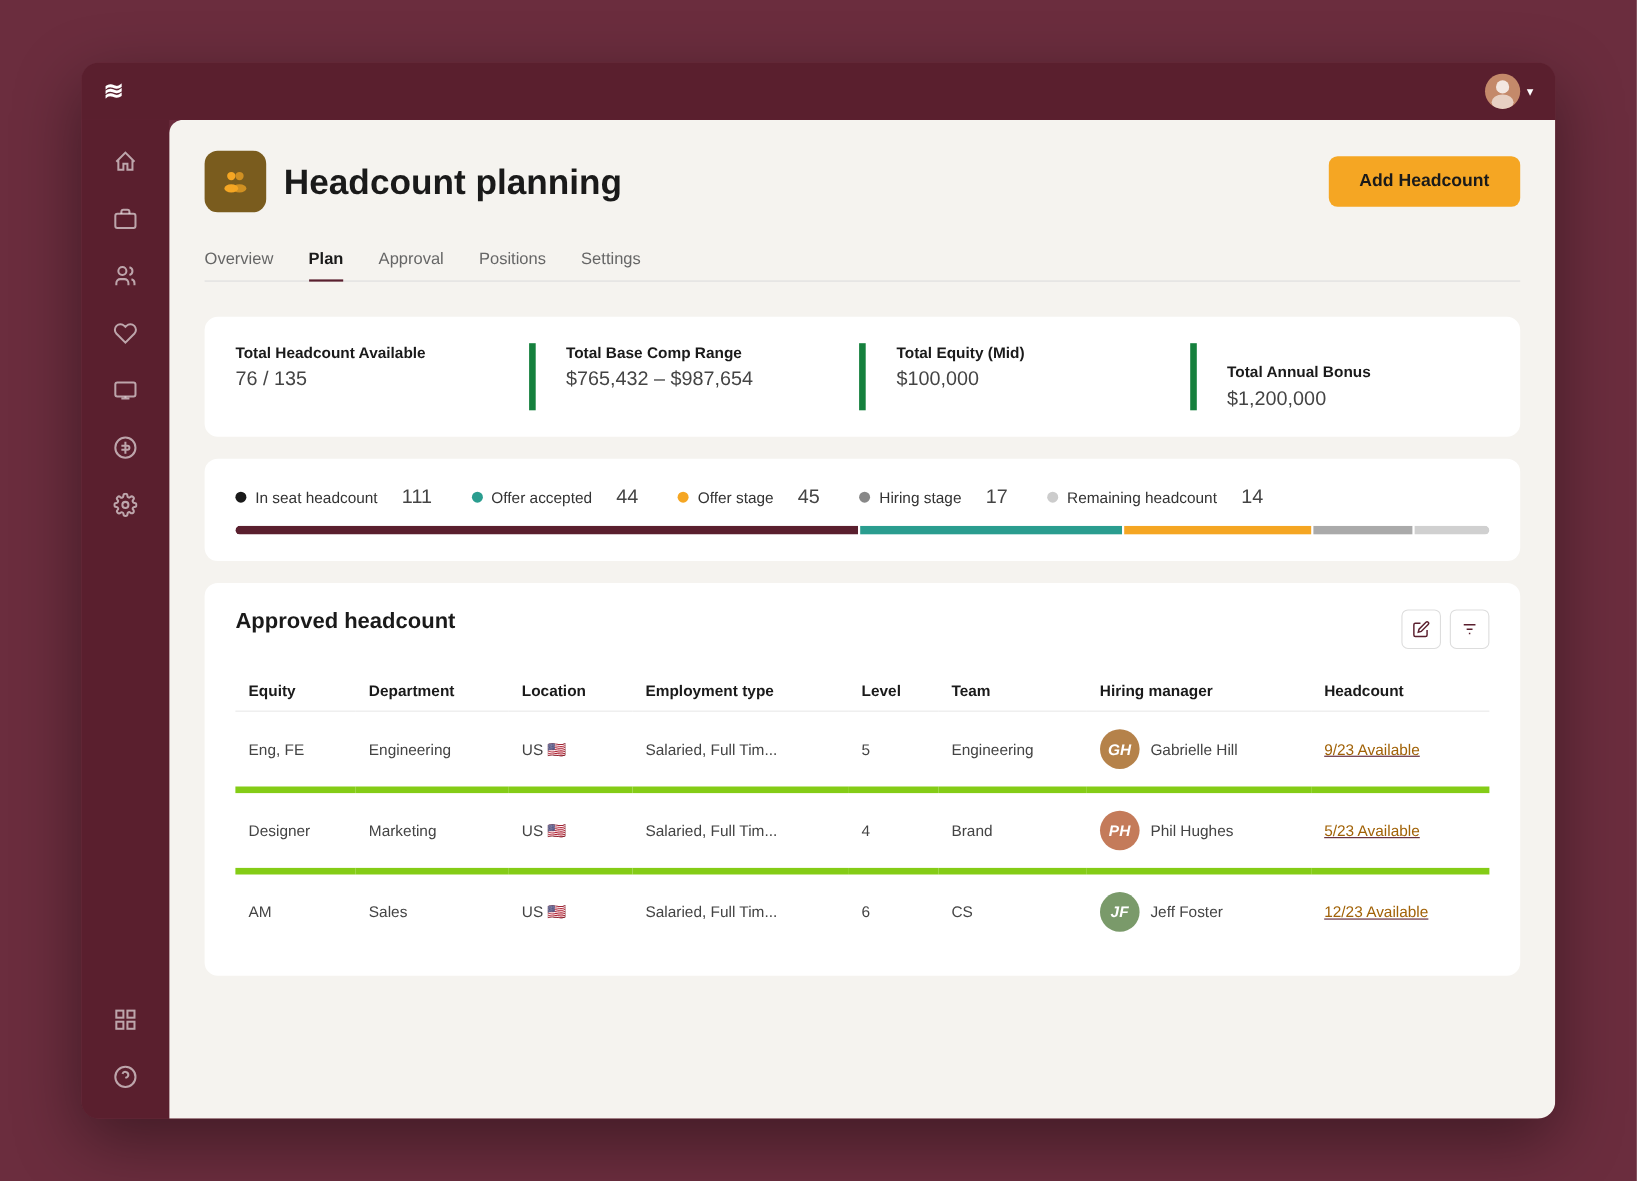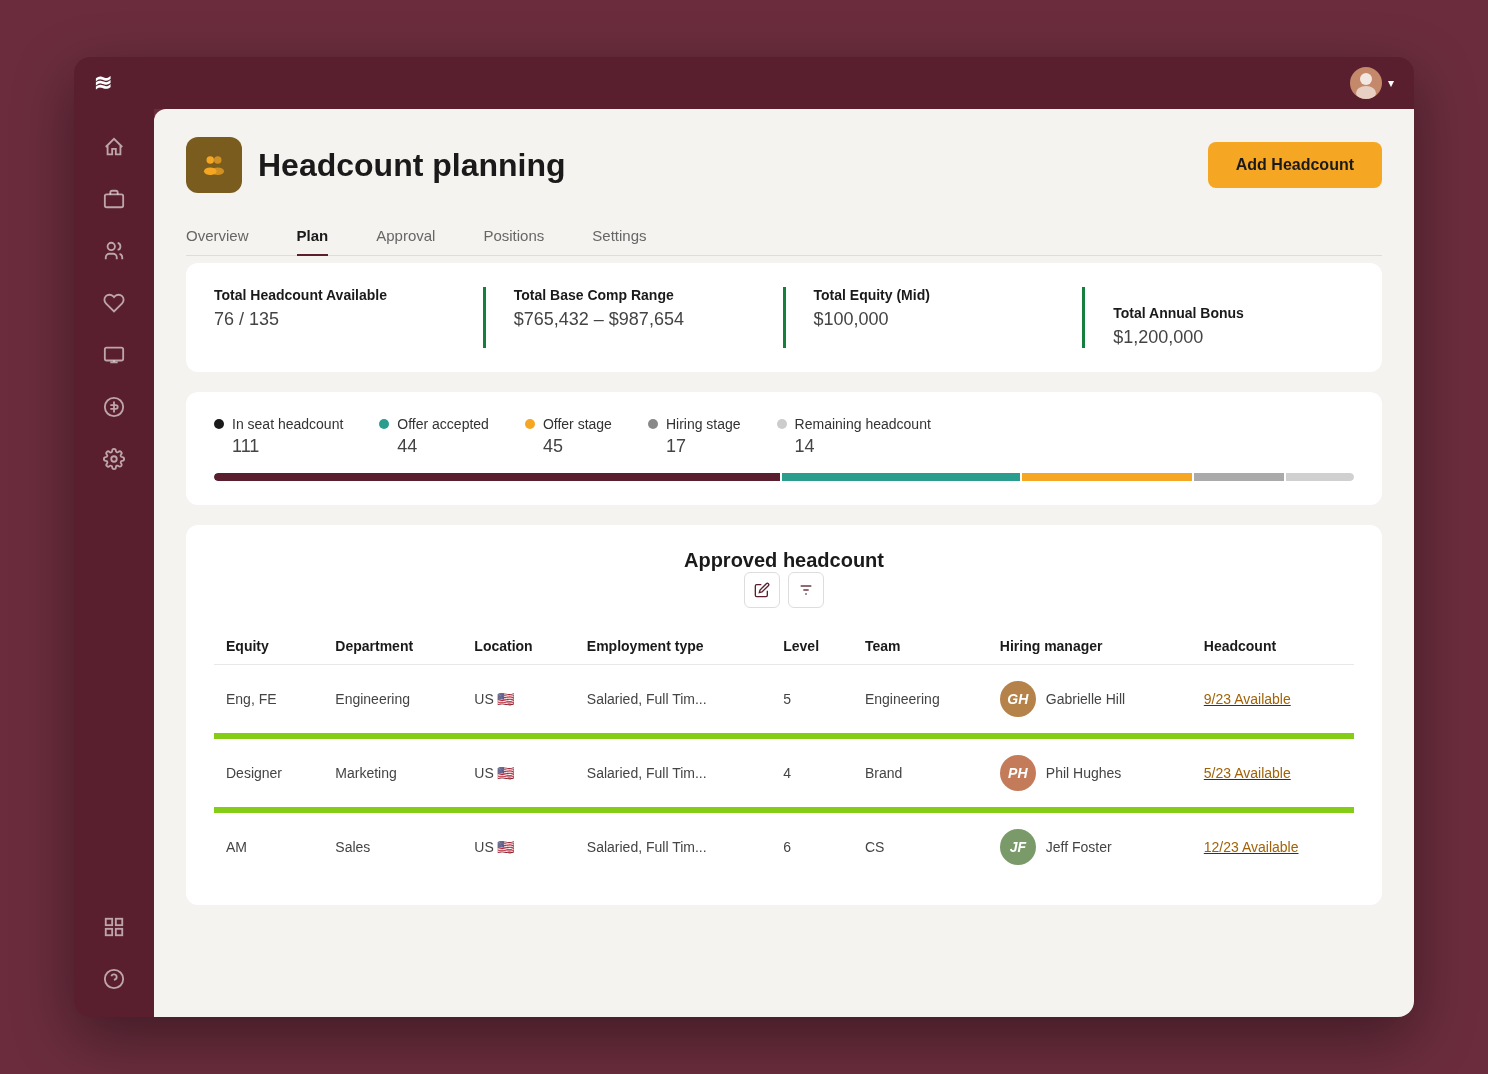--- a/index.html
+++ b/index.html
@@ -126,23 +126,23 @@
       border: none;
       border-radius: 8px;
       padding: 14px 28px;
       font-size: 16px;
       font-weight: 700;
       cursor: pointer;
       white-space: nowrap;
     }
     .tabs {
       display: flex;
-      gap: 48px;
+      gap: 32px;
       border-bottom: 1px solid #ddd;
-      margin-bottom: 7px;
+      margin-bottom: 32px;
     }
     .tab {
       padding: 10px 0;
       font-size: 15px;
       color: #666;
       cursor: pointer;
       border-bottom: 2px solid transparent;
       margin-bottom: -1px;
     }
     .tab.active {
@@ -154,21 +154,21 @@
       background: #fff;
       border-radius: 12px;
       padding: 24px 28px;
       margin-bottom: 20px;
       display: flex;
       gap: 0;
     }
     .stat-item {
       flex: 1;
       padding-right: 28px;
-      border-right: 3px solid #15803d;
+      border-right: 6px solid #15803d;
       margin-right: 28px;
     }
     .stat-item:last-child {
       border-right: none;
       margin-right: 0;
       padding-right: 0;
       margin-top: 18px;
     }
     .stat-label {
       font-size: 14px;
@@ -186,21 +186,21 @@
       padding: 24px 28px;
       margin-bottom: 20px;
     }
     .headcount-legend {
       display: flex;
       gap: 36px;
       margin-bottom: 16px;
     }
     .legend-item {
       display: flex;
-      flex-direction: column;
+      flex-direction: row;
       gap: 4px;
     }
     .legend-label {
       display: flex;
       align-items: center;
       gap: 8px;
       font-size: 14px;
       color: #333;
     }
     .legend-dot {
@@ -223,24 +223,23 @@
     .progress-segment {
       height: 100%;
     }
     .approved-section {
       background: #fff;
       border-radius: 12px;
       padding: 24px 28px;
     }
     .approved-header {
       display: flex;
-      align-items: center;
+      align-items: flex-start;
       justify-content: space-between;
       margin-bottom: 20px;
-      flex-direction: column;
     }
     .approved-title {
       font-size: 20px;
       font-weight: 700;
       color: #1a1a1a;
     }
     .approved-actions {
       display: flex;
       gap: 8px;
     }

